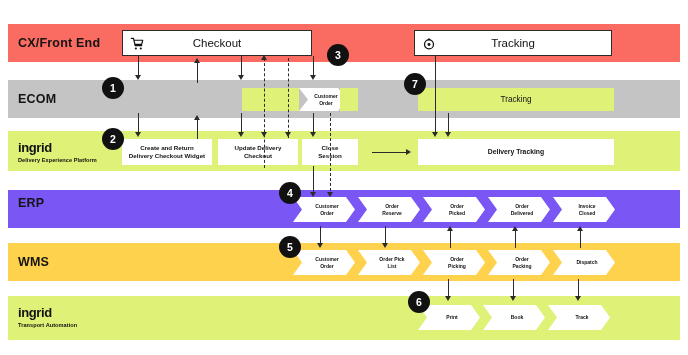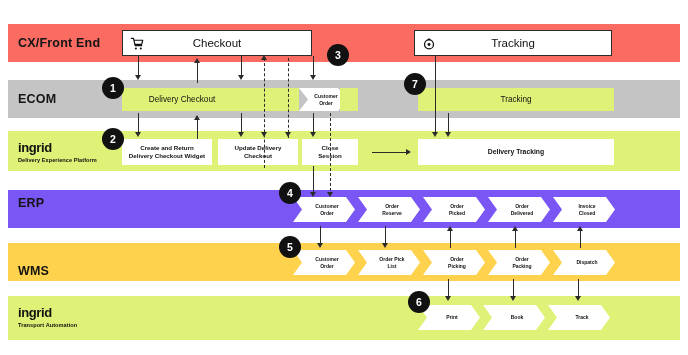--- a/index.html
+++ b/index.html
@@ -76,23 +76,20 @@
       <circle cx="10" cy="10.6" r="6.4" fill="none" stroke="#111" stroke-width="1.8"></circle>
       <circle cx="10" cy="10.6" r="2.1" fill="#111"></circle>
       <path d="M10 1.4 l2.6 3.0 h-5.2 z" fill="#111"></path>
     </svg>
     <span>Tracking</span>
   </div>
 
   <div class="band" style="top:80px;height:38px;background:#c4c4c4;"></div>
   <div class="band-label" style="top:92px;">ECOM</div>
 
-  <div class="gbox center" style="left:122px;top:88px;width:120px;height:23px;">
-    <span class="t">Delivery Checkout</span>
-  </div>
   <div class="gbox" style="left:242px;top:88px;width:57px;height:23px;"></div>
   <div class="chev" style="left:299px;top:88px;width:48px;height:23px;">
     <span>
       <span>Customer</span><br>
       <span>Order</span>
     </span>
   </div>
   <div class="gbox" style="left:340px;top:88px;width:18px;height:23px;"></div>
 
   <div class="gbox center" style="left:418px;top:88px;width:196px;height:23px;">
@@ -154,21 +151,21 @@
       <span>Order</span><br>
       <span>Delivered</span></span>
   </div>
   <div class="chev" style="left:553px;top:197px;width:62px;height:25px;">
     <span>
       <span>Invoice</span><br>
       <span>Closed</span></span>
   </div>
 
   <div class="band" style="top:243px;height:38px;background:#ffd24d;"></div>
-  <div class="band-label" style="top:264px;">WMS</div>
+  <div class="band-label" style="top:255px;">WMS</div>
 
   <div class="chev" style="left:293px;top:250px;width:62px;height:25px;">
     <span>
       <span>Customer</span><br>
       <span>Order</span></span>
   </div>
   <div class="chev" style="left:358px;top:250px;width:62px;height:25px;">
     <span>
       <span>Order Pick</span><br>
       <span>List</span></span>

